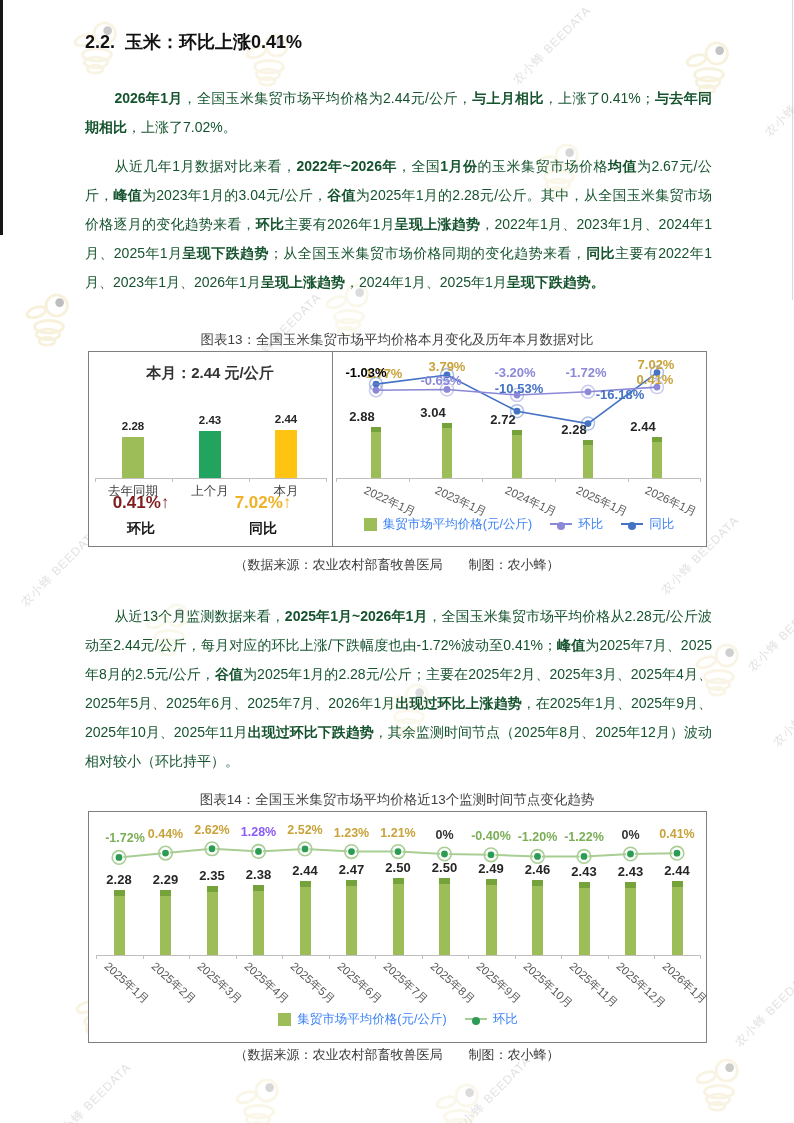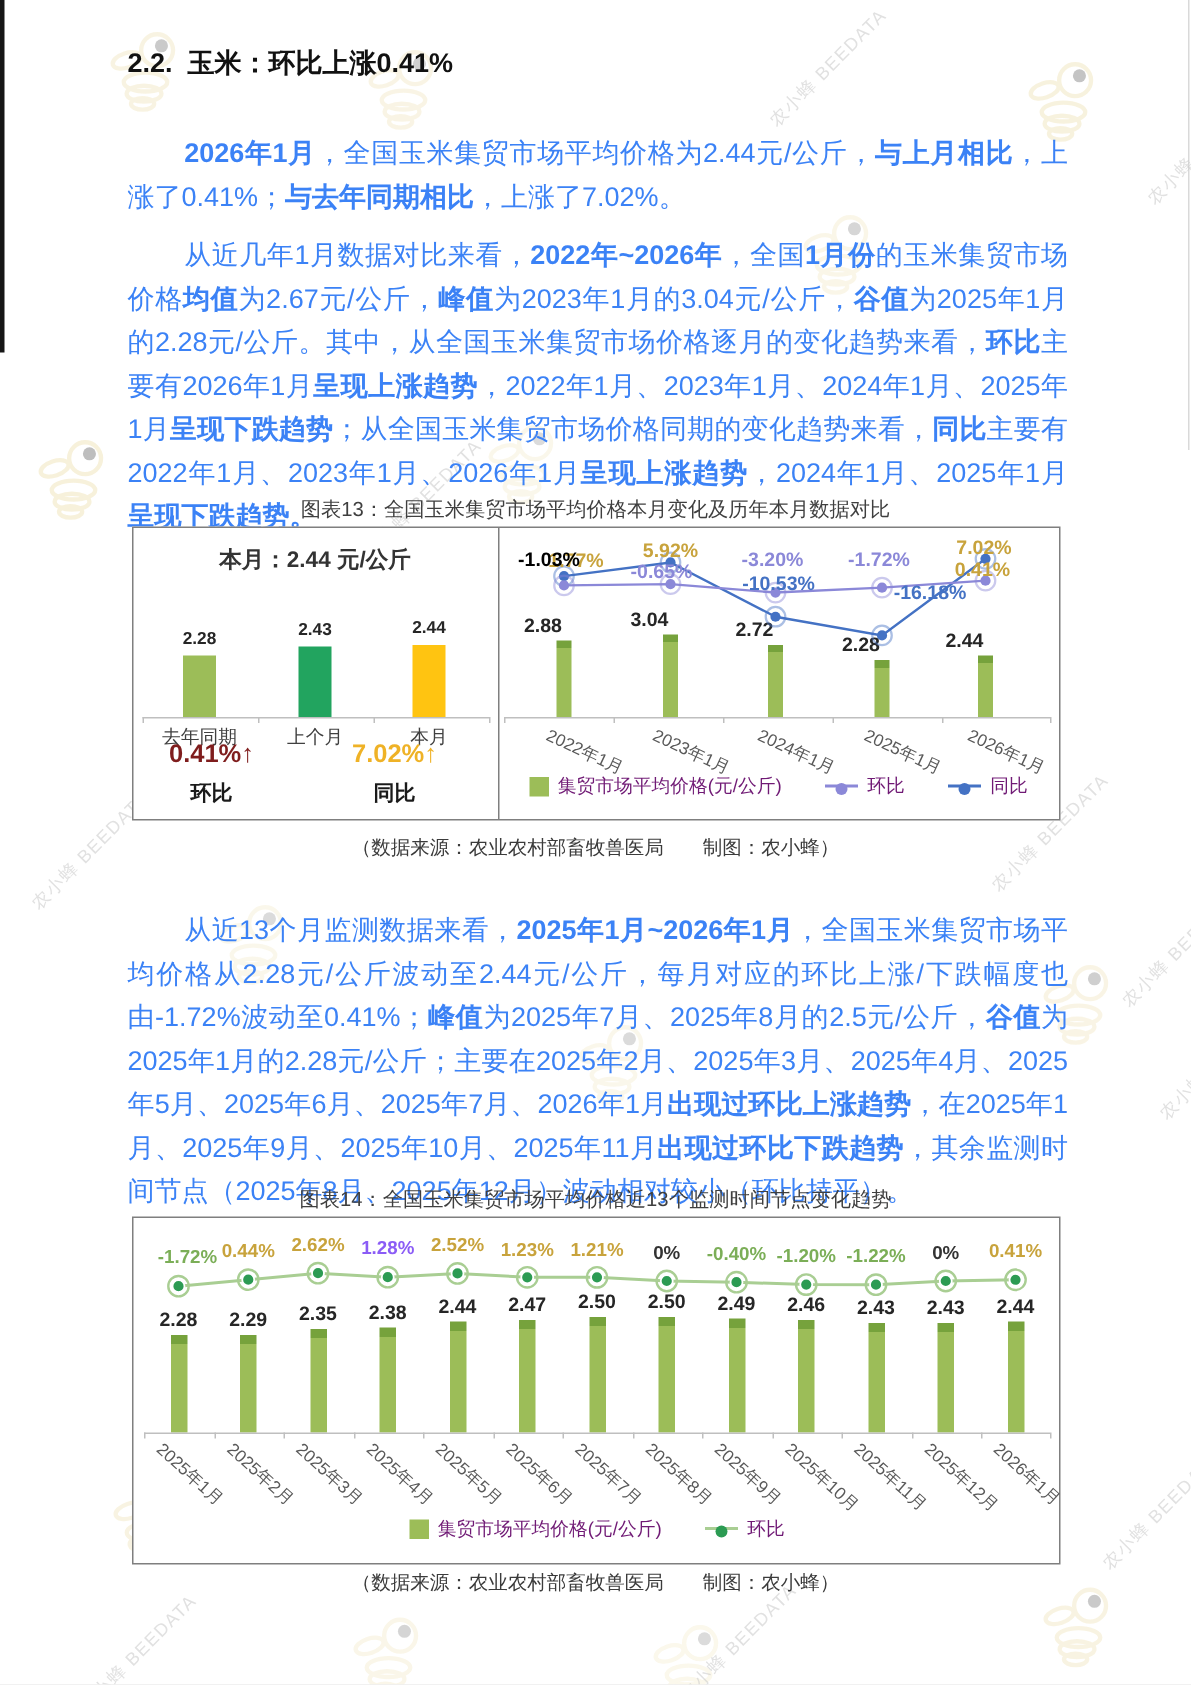--- a/index.html
+++ b/index.html
@@ -1,37 +1,37 @@
 <!DOCTYPE html>
 <html><head>
 <meta charset="utf-8">
 <style>
   html,body{margin:0;padding:0;background:#e8e8e8;}
   .page{position:relative;width:794px;height:1123px;margin:0 auto;background:#ffffff;overflow:hidden;
         font-family:"Liberation Sans","DejaVu Sans",sans-serif;color:#1a1a1a;}
   .abs{position:absolute;}
   .b{font-weight:700;}
   .heading{position:absolute;left:85px;top:30px;font-size:18px;font-weight:700;white-space:pre;color:#111;}
-  .para{position:absolute;left:85px;width:627px;font-size:18px;line-height:29px;text-align:justify;text-indent:2.1em;color:#3b82f6;}
+  .para{position:absolute;left:85px;width:627px;font-size:14px;line-height:29px;text-align:justify;text-indent:2.1em;color:#14532d;}
   .fig-caption{position:absolute;left:85px;width:624px;text-align:center;font-size:13.5px;color:#3f3f3f;}
   .source-note{position:absolute;left:85px;width:624px;text-align:center;font-size:13px;color:#3b3b3b;white-space:pre;}
   .chartbox{position:absolute;left:88px;width:617px;border:1px solid #7f7f7f;background:#fff;}
   .panel-divider{position:absolute;top:0;bottom:0;width:1px;background:#7f7f7f;}
   .axisline{position:absolute;height:1px;background:#bfbfbf;}
   .tick{position:absolute;width:1px;height:4px;background:#bfbfbf;}
   .bar{position:absolute;}
   .bar-label{position:absolute;transform:translateX(-50%);font-size:13px;font-weight:600;color:#262626;white-space:nowrap;}
   .cat-label{position:absolute;transform:translateX(-50%);font-size:12.5px;color:#404040;white-space:nowrap;}
   .xlab{position:absolute;white-space:nowrap;font-size:11.5px;color:#595959;transform-origin:0 0;}
   .pct-label{position:absolute;transform:translateX(-50%);font-size:13px;font-weight:600;white-space:nowrap;}
   .pct-label14{position:absolute;transform:translateX(-50%);font-size:12.5px;font-weight:600;white-space:nowrap;}
   .panel-title{position:absolute;transform:translateX(-50%);font-size:15px;font-weight:700;color:#333;white-space:nowrap;}
   .delta-val{position:absolute;transform:translateX(-50%);font-size:17px;font-weight:700;white-space:nowrap;}
   .delta-lab{position:absolute;transform:translateX(-50%);font-size:14px;font-weight:700;color:#1a1a1a;white-space:nowrap;}
-  .legend{position:absolute;display:flex;align-items:center;justify-content:center;gap:29px;font-size:12.5px;color:#701a75;white-space:nowrap;}
+  .legend{position:absolute;display:flex;align-items:center;justify-content:center;gap:18px;font-size:12.5px;color:#3b82f6;white-space:nowrap;}
   .legend .item{display:flex;align-items:center;gap:6px;}
   .swatch{display:inline-block;width:13px;height:13px;}
   .lmark{display:inline-block;position:relative;width:22px;height:2px;}
   .lmark i{position:absolute;left:7px;top:-3px;width:8px;height:8px;border-radius:50%;}
   .chart-svg{position:absolute;left:0;top:0;pointer-events:none;}
   .wm-text{position:absolute;transform:rotate(-45deg);color:#c9c9c9;opacity:.55;font-size:12px;letter-spacing:1px;text-align:center;line-height:15px;white-space:nowrap;}
   .bee{position:absolute;pointer-events:none;}
   .edge-sliver-left{position:absolute;left:0;top:0;width:3px;height:235px;background:#161616;}
   .edge-line-right{position:absolute;right:1px;top:0;width:1px;height:300px;background:#d9d9d9;}
 </style>
@@ -179,21 +179,21 @@
         <circle cx="358" cy="37.43" r="6.5" fill="none" stroke="#8b88d8" opacity="0.45" stroke-width="1.5"></circle>
         <circle cx="358" cy="37.43" r="3.4" fill="#8b88d8"></circle>
         <circle cx="428" cy="43.04" r="6.5" fill="none" stroke="#8b88d8" opacity="0.45" stroke-width="1.5"></circle>
         <circle cx="428" cy="43.04" r="3.4" fill="#8b88d8"></circle>
         <circle cx="499" cy="39.784" r="6.5" fill="none" stroke="#8b88d8" opacity="0.45" stroke-width="1.5"></circle>
         <circle cx="499" cy="39.784" r="3.4" fill="#8b88d8"></circle>
         <circle cx="568" cy="35.098" r="6.5" fill="none" stroke="#8b88d8" opacity="0.45" stroke-width="1.5"></circle>
         <circle cx="568" cy="35.098" r="3.4" fill="#8b88d8"></circle>
       </svg>
       <div class="pct-label" style="left: 295px; top: 14.106px; color: rgb(200, 163, 60);">1.77%</div>
-      <div class="pct-label" style="left: 358px; top: 6.976px; color: rgb(200, 163, 60);">5.92%</div>
+      <div class="pct-label" style="left: 358px; top: 6.976px; color: rgb(200, 163, 60);">3.79%</div>
       <div class="pct-label" style="left: 430px; top: 29.166px; color: rgb(68, 114, 196);">-10.53%</div>
       <div class="pct-label" style="left: 499px; top: 34.596px; color: rgb(68, 114, 196); margin-left: 32px;">-16.18%</div>
       <div class="pct-label" style="left: 567px; top: 4.556px; color: rgb(200, 163, 60);">7.02%</div>
       <div class="pct-label" style="left: 277px; top: 13.266px; color: #000000;">-1.03%</div>
       <div class="pct-label" style="left: 352px; top: 21.43px; color: rgb(139, 136, 216);">-0.65%</div>
       <div class="pct-label" style="left: 426px; top: 13.04px; color: rgb(139, 136, 216);">-3.20%</div>
       <div class="pct-label" style="left: 497px; top: 12.784px; color: rgb(139, 136, 216);">-1.72%</div>
       <div class="pct-label" style="left: 566px; top: 20.098px; color: rgb(200, 163, 60);">0.41%</div>
       <div class="legend" style="left: 250px; top: 164px; width: 360px;">
         <div class="item">

